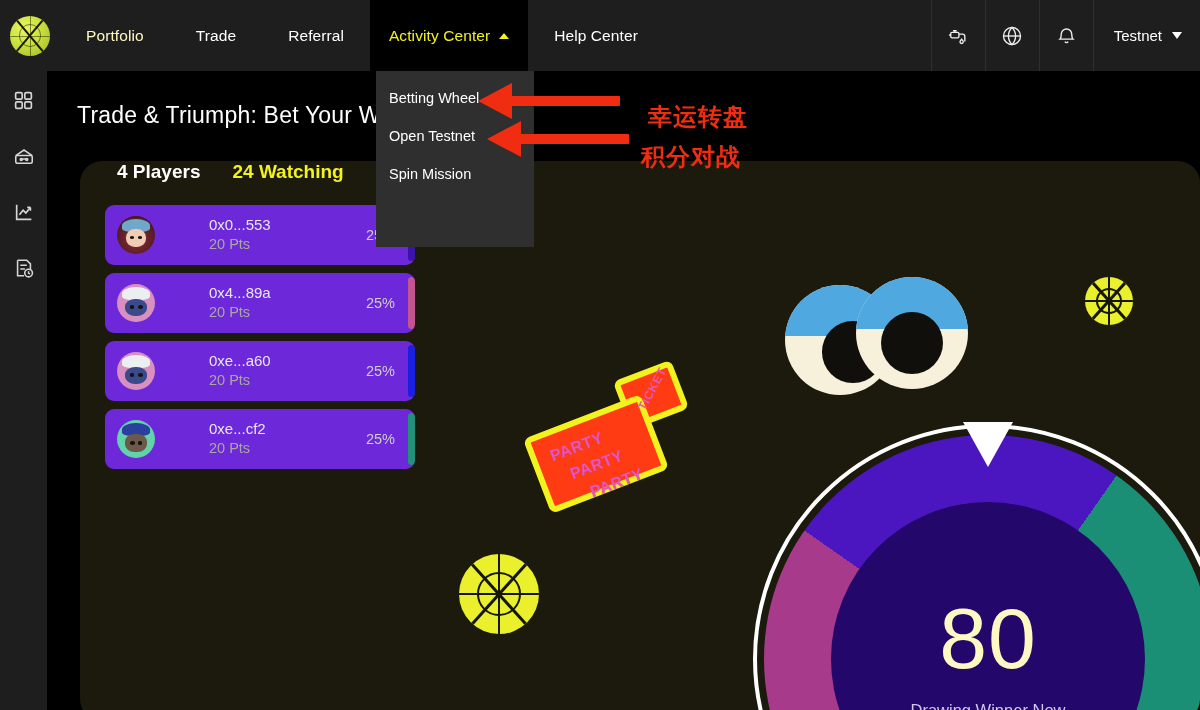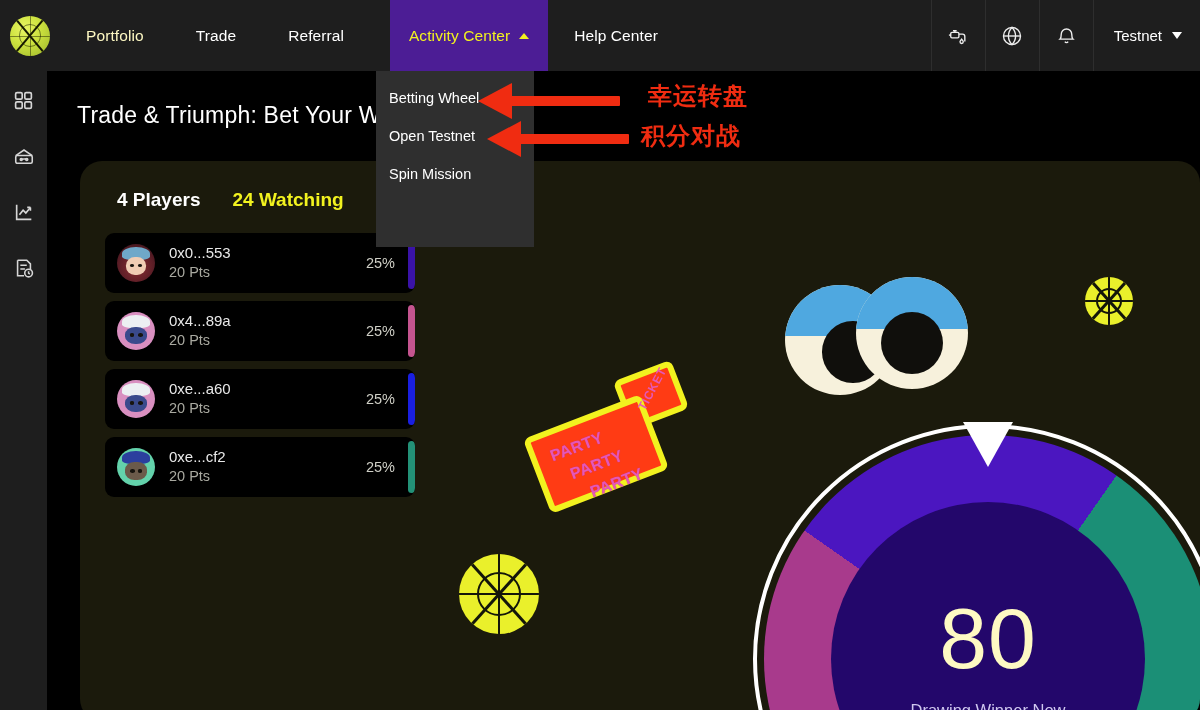--- a/index.html
+++ b/index.html
@@ -39,21 +39,21 @@
   .logo-grid i.l2 { top:50%; left:0; width:100%; height:0; border:0; border-top:1.1px solid rgba(30,34,0,.5); border-radius:0; }
 
   .navtabs { display:flex; align-items:stretch; }
   .navtab {
     display:flex; align-items:center; justify-content:center; gap:9px;
     padding:0 26px; font-size:15.5px; color:#ffffff; cursor:pointer;
     letter-spacing:.1px; white-space:nowrap;
   }
   .navtab.active-yellow { color:#fef9c3; font-weight:normal; }
   .navtab.open {
-    background:#4c1d95; color:#f2f21f;margin-left:20px;
+    background:#000000; color:#f2f21f;
   }
   .caret-up {
     width:0;height:0;border-left:5px solid transparent;border-right:5px solid transparent;
     border-bottom:6px solid #f2f21f; display:inline-block;
   }
   .nav-right { margin-left:auto; display:flex; align-items:center; height:100%; }
   .nav-icon-cell {
     width:54px; height:100%; display:flex; align-items:center; justify-content:center;
     border-left:1px solid #2e2e2e; cursor:pointer;
   }
@@ -97,32 +97,32 @@
   }
 
   
   .gamepanel {
     position:absolute; left:33px; top:90px; width:1120px; height:560px;
     background:#1b1a0c; border-radius:22px; overflow:hidden;
   }
 
   
   .players {
-    position:absolute; left:25px; top:28px; width:310px;
+    position:absolute; left:25px; top:0; width:310px;
   }
   .players-head {
     display:flex; align-items:baseline; padding:0 8px 0 12px; height:44px;
   }
   .ph-players { font-size:19px; font-weight:bold; color:#fff; }
   .ph-watching { font-size:19px; font-weight:bold; color:#f2f21f; margin-left:32px; }
 
   .prow {
     position:relative; height:60px; margin-bottom:8px;
-    background:#000000; border-radius:9px; display:flex; align-items:center;
-    padding-left:12px; overflow:hidden; cursor:pointer;
+    background:#6d28d9; border-radius:9px; display:flex; align-items:center;
+    padding-left:12px; overflow:hidden; cursor:pointer;gap:40px;
   }
   .avatar { width:38px; height:38px; border-radius:50%; flex:none; position:relative; overflow:hidden; }
   .prow-txt { margin-left:14px; }
   .prow-addr { font-size:15px; color:#e8e8e8; line-height:1.25; }
   .prow-pts  { font-size:14.5px; color:#a9a9a0; line-height:1.3; }
   .prow-pct  { margin-left:auto; margin-right:20px; font-size:14.5px; color:#cfcfc6; }
   .prow-bar  { position:absolute; right:0; top:4px; bottom:4px; width:7px; border-radius:4px; }
 
   
   .av-art { position:absolute; inset:0; }
@@ -199,21 +199,21 @@
     position:absolute; right:0; top:50%; transform:translateY(-50%);
     height:10px; background:#f02c11; border-radius:1px;
   }
   .arrow .head {
     position:absolute; left:0; top:50%; transform:translateY(-50%);
     width:0;height:0; border-top:18px solid transparent; border-bottom:18px solid transparent;
     border-right:34px solid #f02c11;
   }
   .anno-text {
     position:absolute; color:#f02c11; font-size:24px; font-weight:bold;
-    letter-spacing:1px; font-family:"DejaVu Sans", sans-serif;
+    letter-spacing:1px; font-family:"DejaVu Sans", sans-serif;margin-top:21px;
   }
 </style>
 </head>
 <body>
 
 <div id="app">
 
   <div class="page">
 
     <div class="page-title">Trade &amp; Triumph: Bet Your Way</div>

